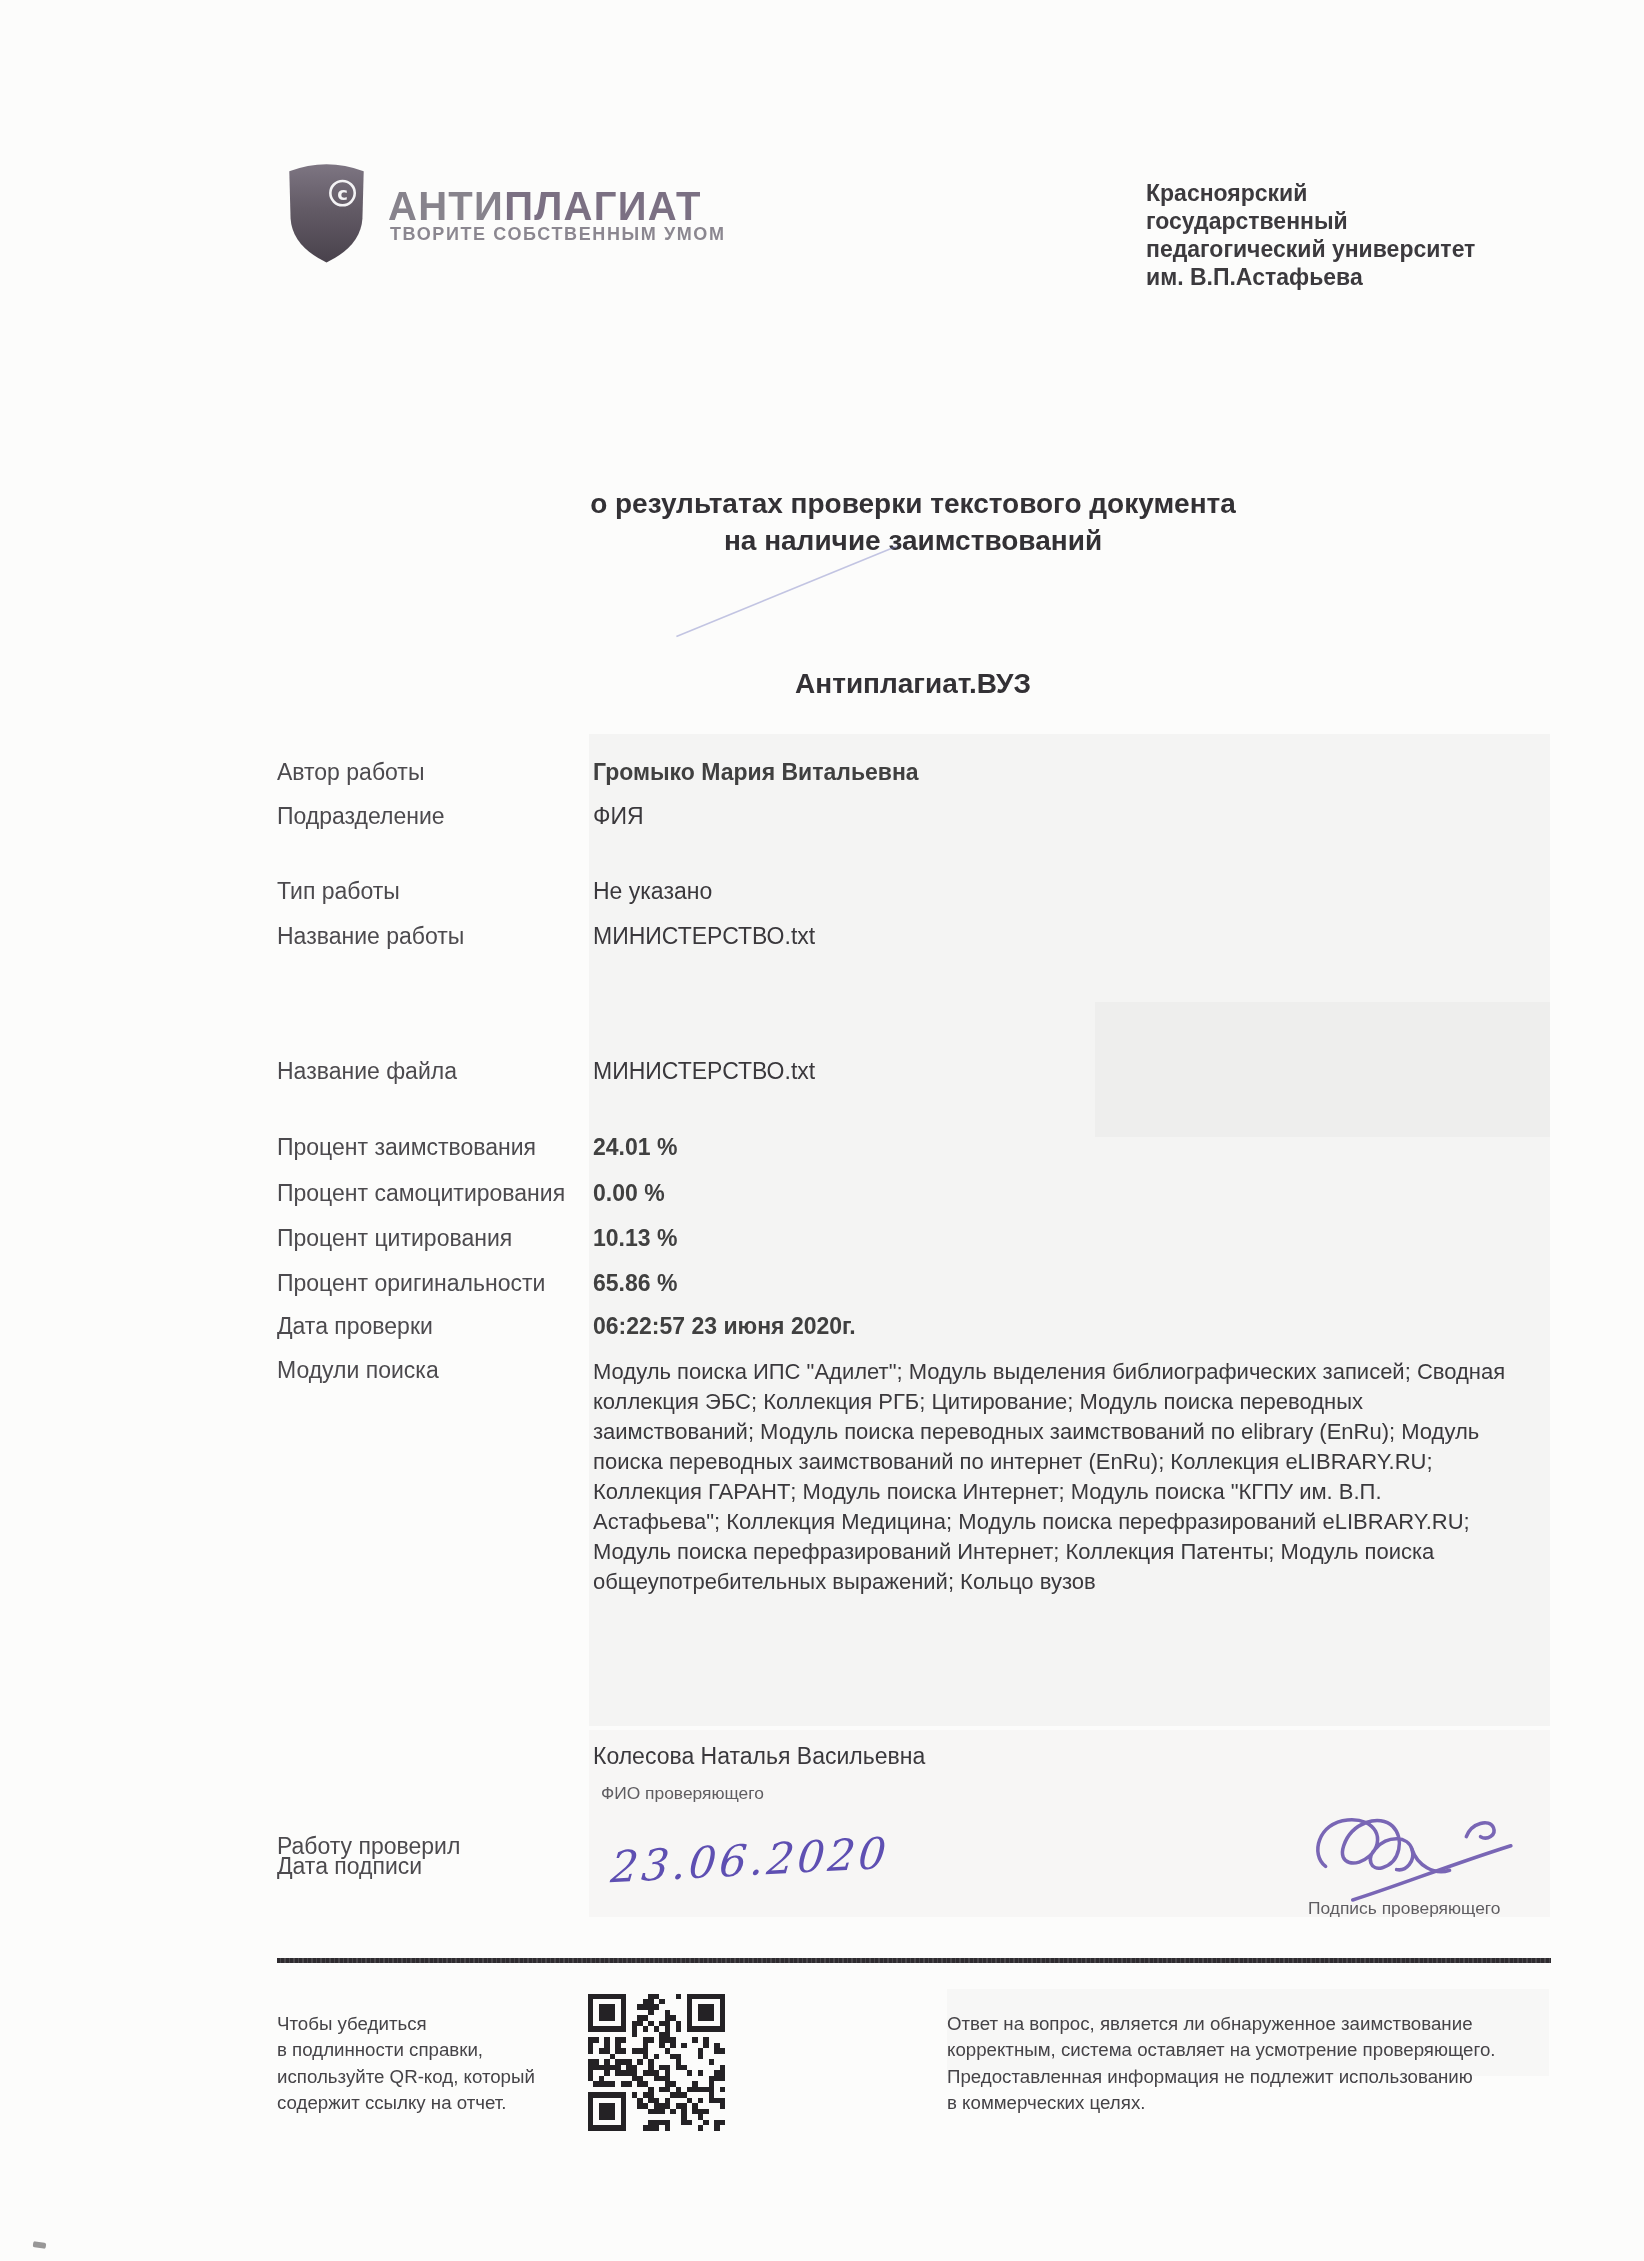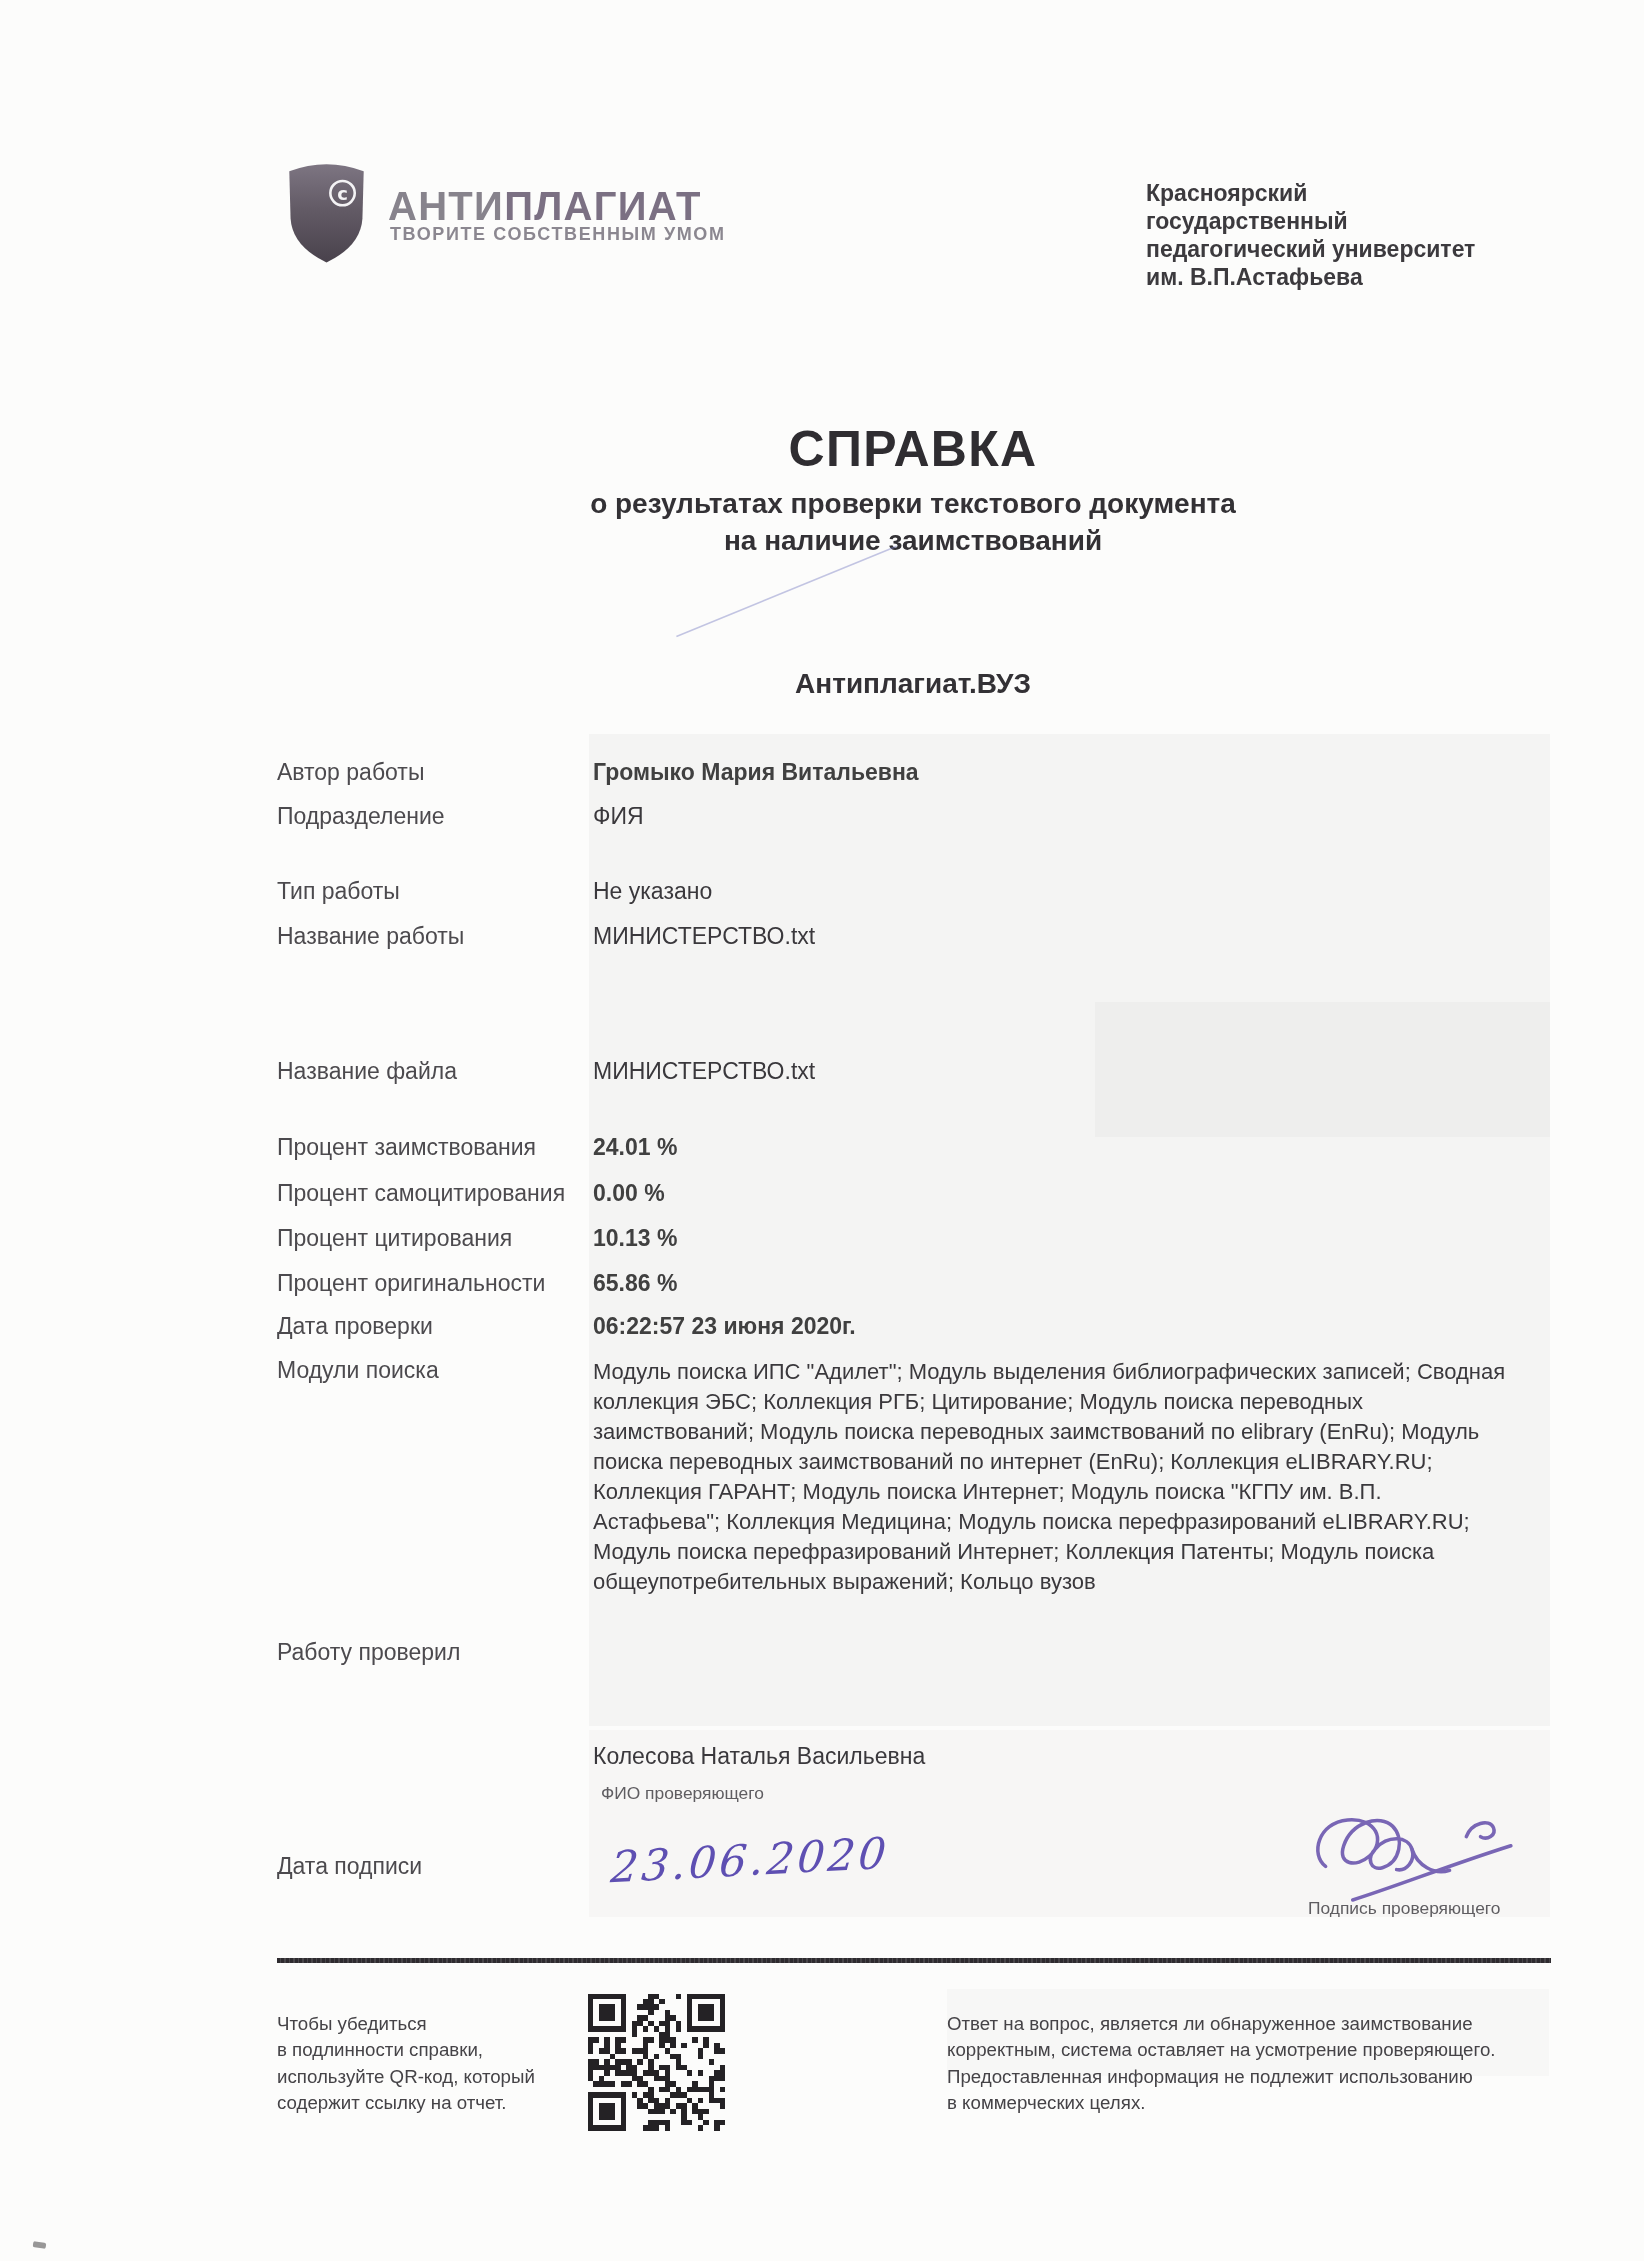--- a/index.html
+++ b/index.html
@@ -91,21 +91,20 @@
   </div>
   <div class="tagline">ТВОРИТЕ СОБСТВЕННЫМ УМОМ</div>
 
   <div class="university">
     <div>Красноярский</div>
     <div>государственный</div>
     <div>педагогический университет</div>
     <div>им. В.П.Астафьева</div>
   </div>
 
-  <div class="center-col doc-title" style="position:absolute;">СПРАВКА</div>
   <div class="center-col doc-sub1" style="position:absolute;">о результатах проверки текстового документа</div>
   <div class="center-col doc-sub2" style="position:absolute;">на наличие заимствований</div>
 
   <svg class="pen-line" width="1644" height="2261" viewBox="0 0 2552 3510" style="width:1644px;height:2261px;">
     <line x1="1050" y1="988" x2="1392" y2="848" stroke="#7d82c4" stroke-width="2.5" opacity="0.45"></line>
   </svg>
 
   <div class="center-col sys2" style="position:absolute;">Антиплагиат.ВУЗ</div>
 
   <div class="row">
@@ -147,21 +146,21 @@
   <div class="row">
     <span class="lbl" style="top:1313px">Дата проверки</span>
     <span class="val b" style="top:1313px">06:22:57 23 июня 2020г.</span>
   </div>
   <div class="row">
     <span class="lbl" style="top:1357px">Модули поиска</span>
     <div class="modules-val" style="top:1357px">Модуль поиска ИПС "Адилет"; Модуль выделения библиографических записей; Сводная коллекция ЭБС; Коллекция РГБ; Цитирование; Модуль поиска переводных заимствований; Модуль поиска переводных заимствований по elibrary (EnRu); Модуль поиска переводных заимствований по интернет (EnRu); Коллекция eLIBRARY.RU; Коллекция ГАРАНТ; Модуль поиска Интернет; Модуль поиска "КГПУ им. В.П. Астафьева"; Коллекция Медицина; Модуль поиска перефразирований eLIBRARY.RU; Модуль поиска перефразирований Интернет; Коллекция Патенты; Модуль поиска общеупотребительных выражений; Кольцо вузов</div>
   </div>
 
   <div class="row">
-    <span class="lbl" style="top:1639px">Работу проверил</span>
+    <span class="lbl" style="top:1833px">Работу проверил</span>
     <span class="val" style="top:1743px">Колесова Наталья Васильевна</span>
   </div>
   <div class="fio-caption">ФИО проверяющего</div>
 
   <div class="row">
     <span class="lbl" style="top:1853px">Дата подписи</span>
   </div>
   <div class="handwritten">23.06.2020</div>
 
   <svg class="signature-svg" width="213" height="110" viewBox="0 0 330 170">

